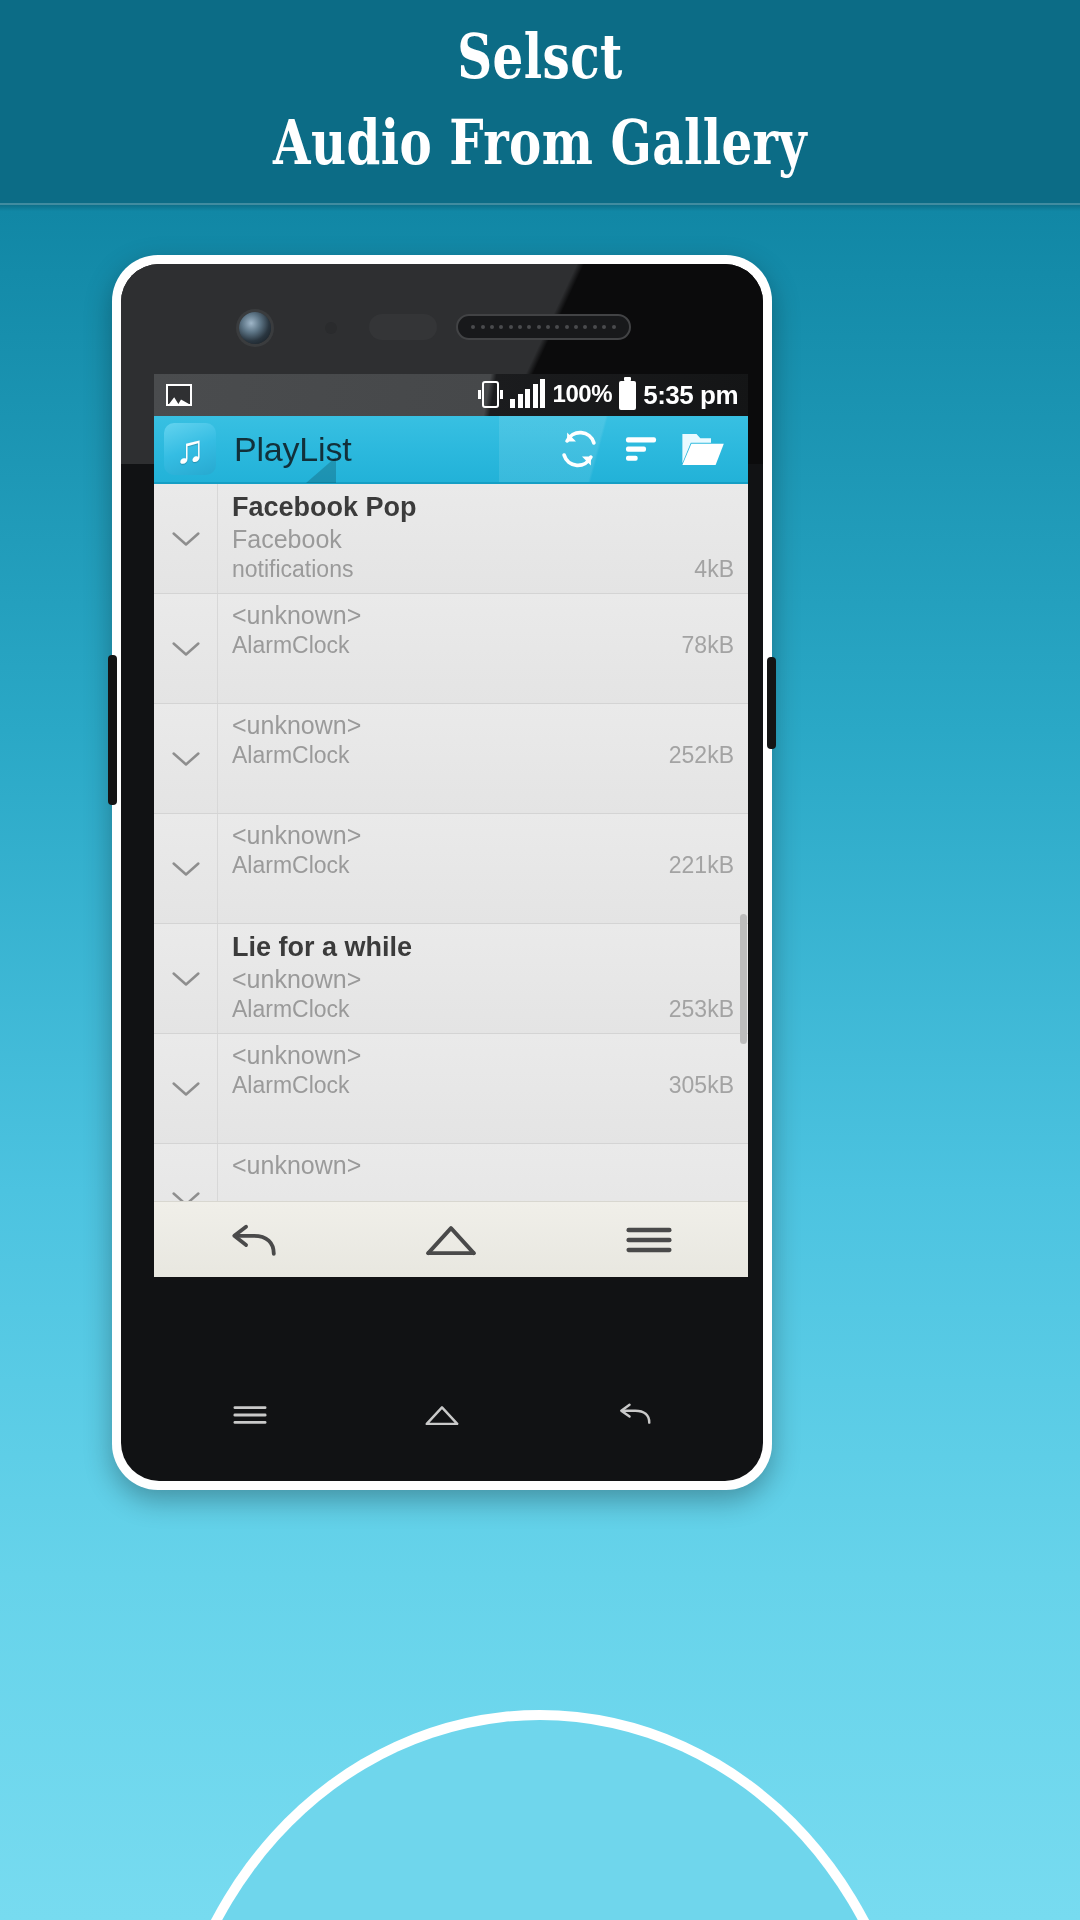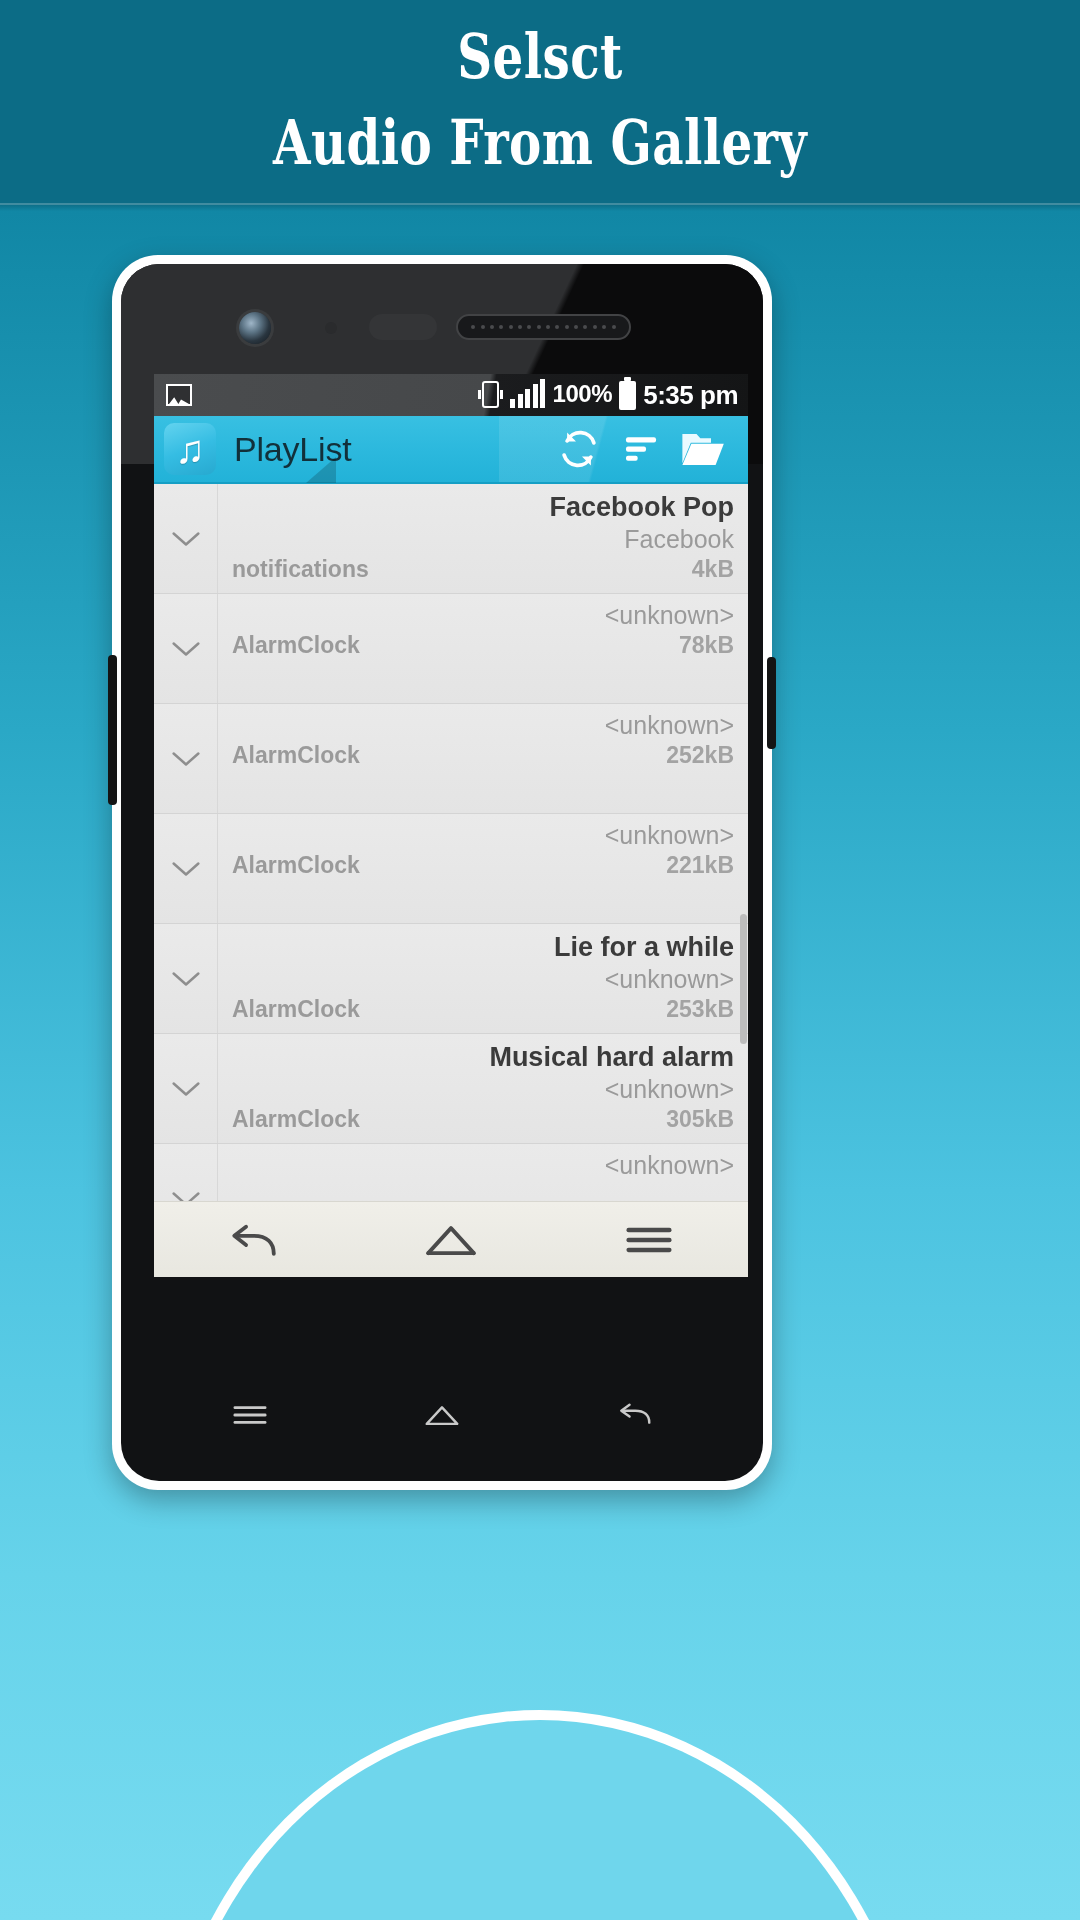--- a/index.html
+++ b/index.html
@@ -147,30 +147,30 @@
   #list{ position:relative; height:calc(903px - 42px - 68px - 76px); overflow:hidden; background:#e6e6e6; }
   .row{
     position:relative; height:110px; border-bottom:1px solid #d4d4d4;
     display:flex; align-items:stretch;
     background:linear-gradient(180deg,#eaeaea 0%, #e4e4e4 100%);
   }
   .row .chev{
     width:64px; flex:none; display:flex; align-items:center; justify-content:center;
     border-right:1px solid #d8d8d8; color:#8e8e8e;
   }
-  .row .body{ flex:1; position:relative; padding:6px 14px 0 14px; min-width:0;text-align:right; }
+  .row .body{ flex:1; position:relative; padding:6px 14px 0 14px; min-width:0; }
   .t-title{
     font-size:27px; font-weight:700; color:#3b3b3b; line-height:34px;
     white-space:nowrap; overflow:hidden; text-overflow:clip;
   }
   .t-artist{
     font-size:25px; color:#9a9a9a; line-height:30px;
     white-space:nowrap; overflow:hidden;
   }
-  .t-foot{ display:flex; justify-content:space-between; align-items:baseline;font-weight:bold; }
+  .t-foot{ display:flex; justify-content:space-between; align-items:baseline; }
   .t-album{ font-size:23px; color:#9a9a9a; line-height:30px; white-space:nowrap; }
   .t-size{ font-size:23px; color:#a3a3a3; line-height:30px; white-space:nowrap; padding-left:8px; }
 
   
   #scroll-thumb{
     position:absolute; right:1px; top:430px; width:7px; height:130px;
     background:#bdbdbd; border-radius:4px;
   }
 
   
@@ -368,21 +368,20 @@
                 </div>
               </div>
             </div>
             <div class="row">
               <div class="chev">
                 <svg width="34" height="22" viewBox="0 0 24 16" fill="none" stroke="#8e8e8e" stroke-width="1.8" stroke-linecap="round" stroke-linejoin="round">
                   <polyline points="3,4 12,12 21,4"></polyline>
                 </svg>
               </div>
               <div class="body">
-                <div class="t-title">Musical hard alarm</div>
                 <div class="t-artist">&lt;unknown&gt;</div>
                 <div class="t-foot">
                   <span class="t-album">AlarmClock</span>
                   <span class="t-size">305kB</span>
                 </div>
               </div>
             </div>
             <div class="row">
               <div class="chev">
                 <svg width="34" height="22" viewBox="0 0 24 16" fill="none" stroke="#8e8e8e" stroke-width="1.8" stroke-linecap="round" stroke-linejoin="round">

